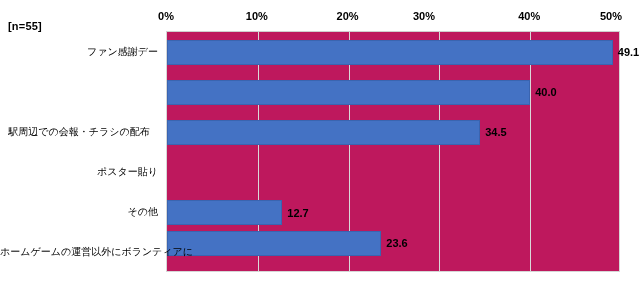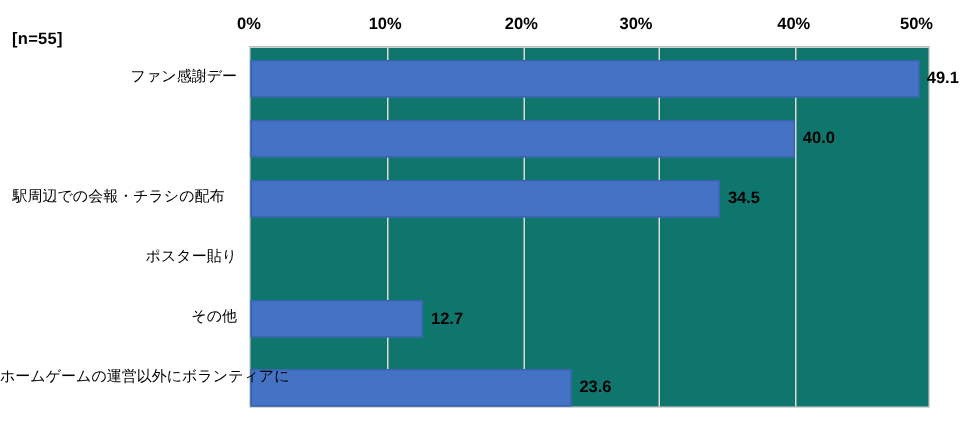--- a/index.html
+++ b/index.html
@@ -54,21 +54,21 @@
   
   #plot-area {
     position: absolute;
     left: 166px;
     top: 31px;
     width: 454px;
     height: 241px;
     border: 1px solid #d6d6d6;
     border-top-color: #cfcfcf;
     box-sizing: border-box;
-    background: #0f766e;
+    background: #be185d;
   }
   .gridline {
     position: absolute;
     top: 0;
     bottom: 0;
     width: 1px;
     background: #d9d9d9;
   }
 
   
@@ -162,21 +162,21 @@
           <div class="bar-value" style="left: 363.2px; color: rgb(0, 0, 0);">40.0</div>
         </div>
         <div class="bar-row" style="top: 87.965px; height: 24.9033px;">
           <div class="bar" style="width: 313.26px; background: rgb(68, 114, 196);"></div>
           <div class="bar-value" style="left: 313.26px; color: rgb(0, 0, 0);">34.5</div>
         </div>
         <div class="bar-row" style="top: 168.298px; height: 24.9033px;">
           <div class="bar" style="width: 115.316px; background: rgb(68, 114, 196);"></div>
           <div class="bar-value" style="left: 115.316px; color: rgb(0, 0, 0);">12.7</div>
         </div>
-        <div class="bar-row" style="top: 214px; height: 24.9033px;">
+        <div class="bar-row" style="top: 199px; height: 24.9033px;">
           <div class="bar" style="width: 214.288px; background: rgb(68, 114, 196);"></div>
           <div class="bar-value" style="left: 214.288px; color: rgb(0, 0, 0);">23.6</div>
         </div>
       </div>
   </div>
 
   <div id="category-labels">
       <div class="cat-label" style="top: 0px; height: 40.1667px;">
         <span class="cat-line">ファン感謝デー</span>
       </div>

